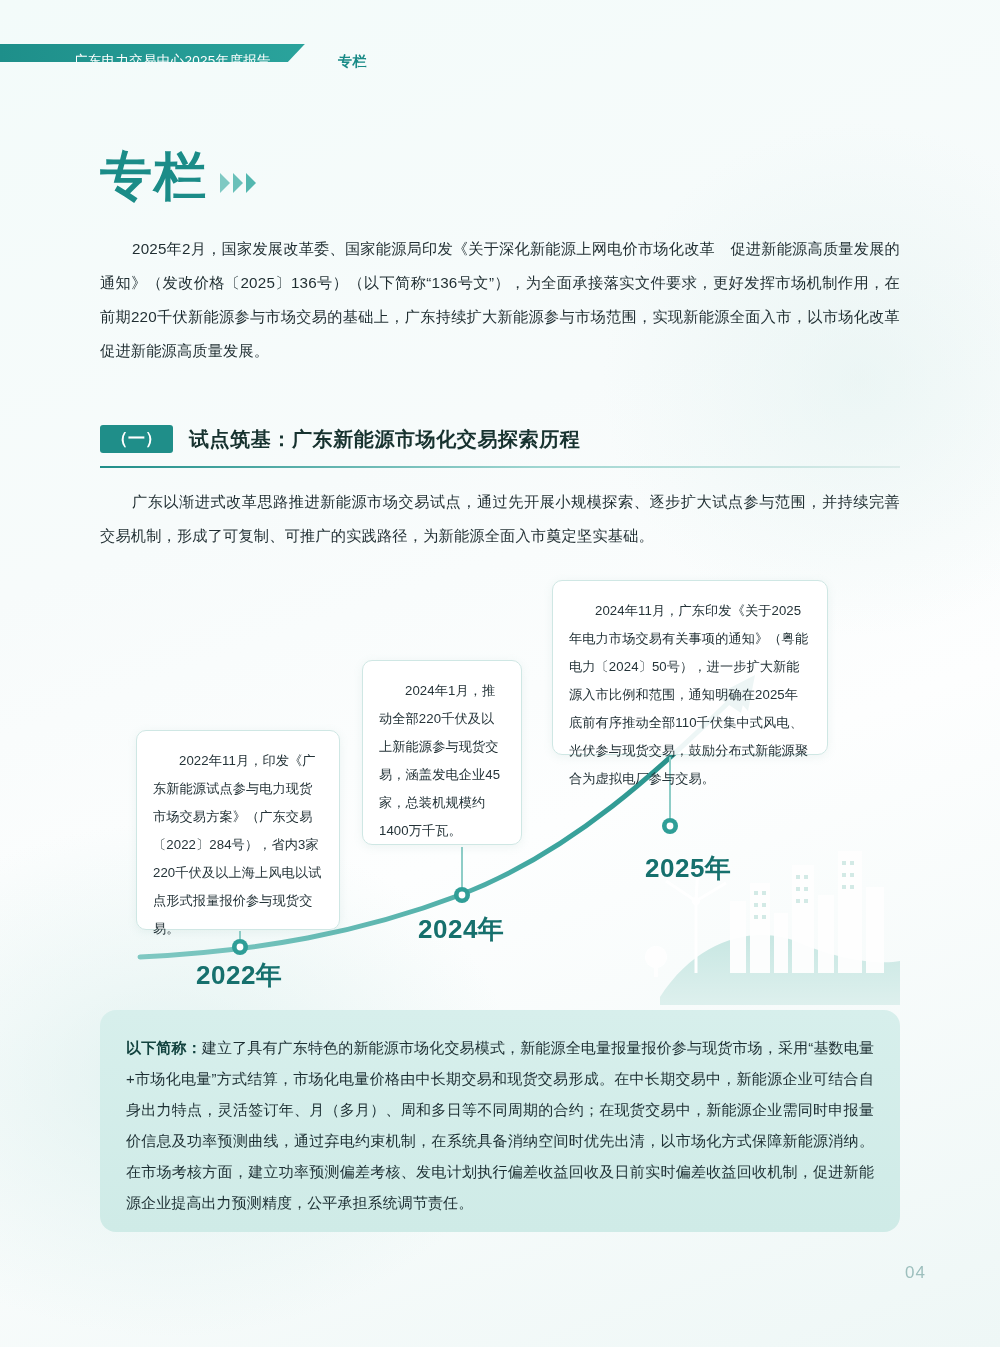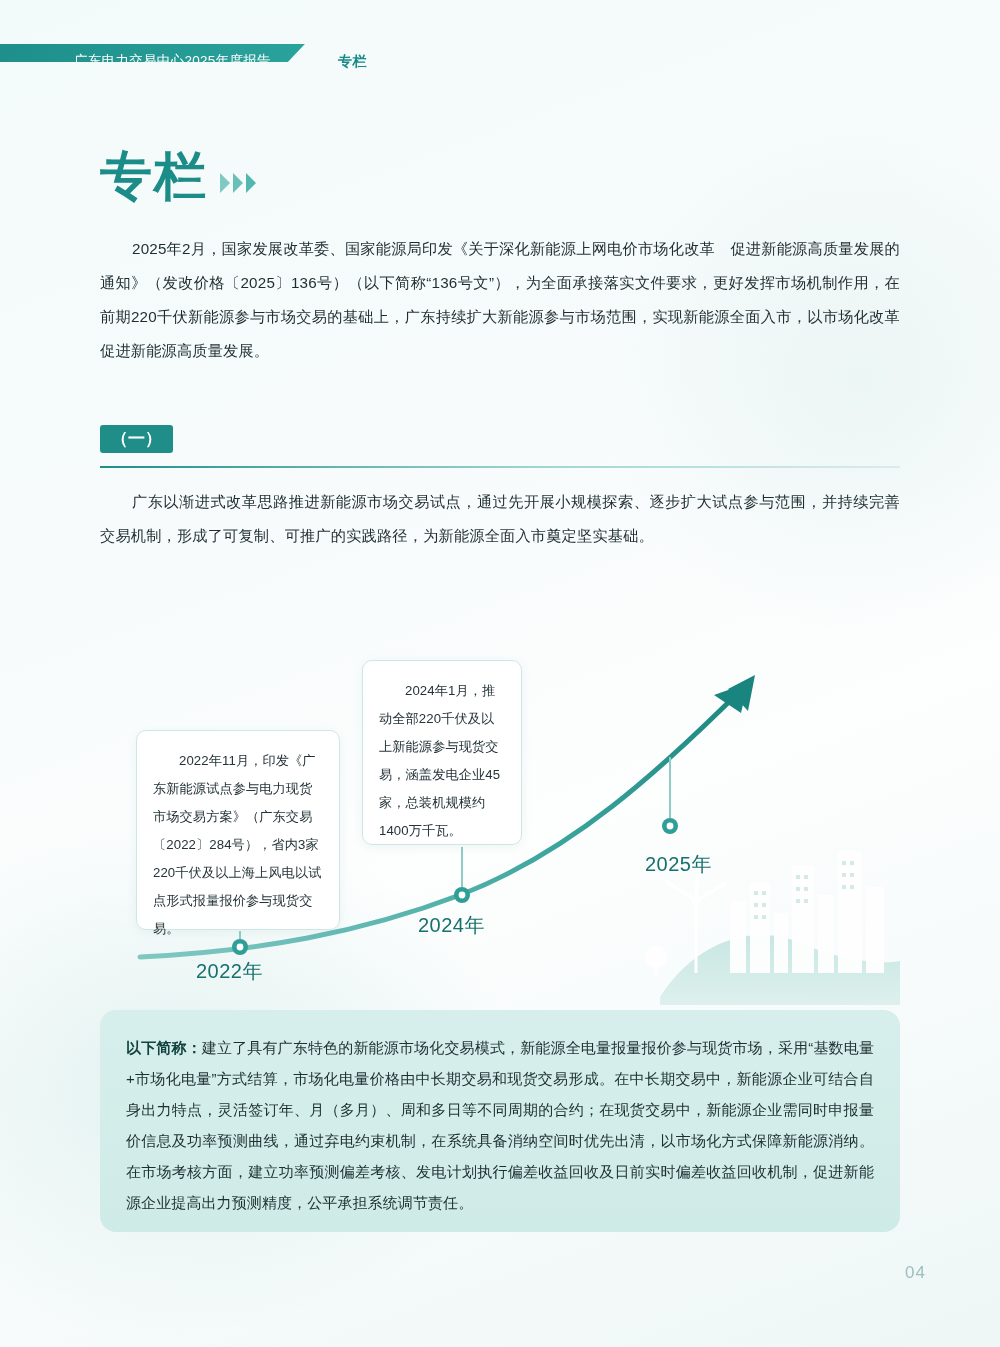--- a/index.html
+++ b/index.html
@@ -211,22 +211,22 @@
     height: 185px;
   }
   .tl-card.c3 {
     left: 452px;
     top: 15px;
     width: 276px;
     height: 175px;
   }
   .tl-year {
     position: absolute;
-    font-size: 20px;
-    font-weight: normal;
+    font-size: 26px;
+    font-weight: bold;
     color: #16706d;
     letter-spacing: 0.5px;
   }
   .tl-year.y1 { left: 96px; top: 393px; }
   .tl-year.y2 { left: 318px; top: 347px; }
   .tl-year.y3 { left: 545px; top: 286px; }
 
   
   .callout {
     position: absolute;
@@ -280,20 +280,21 @@
       <span></span>
         <span></span>
         <span></span>
     </div>
   </div>
 
   <div class="para intro">2025年2月，国家发展改革委、国家能源局印发《关于深化新能源上网电价市场化改革　促进新能源高质量发展的通知》（发改价格〔2025〕136号）（以下简称“136号文”），为全面承接落实文件要求，更好发挥市场机制作用，在前期220千伏新能源参与市场交易的基础上，广东持续扩大新能源参与市场范围，实现新能源全面入市，以市场化改革促进新能源高质量发展。</div>
 
   <div class="section-head">
     <div class="section-num">（一）</div>
+    <div class="section-title">试点筑基：广东新能源市场化交易探索历程</div>
   </div>
   <div class="section-underline"></div>
 
   <div class="para sec1">广东以渐进式改革思路推进新能源市场交易试点，通过先开展小规模探索、逐步扩大试点参与范围，并持续完善交易机制，形成了可复制、可推广的实践路径，为新能源全面入市奠定坚实基础。</div>
 
   <div class="timeline">
     <svg class="tl-svg" width="800" height="440" viewBox="0 0 800 440">
       <defs>
         <linearGradient id="curveGrad" x1="0" y1="1" x2="1" y2="0">
           <stop offset="0%" stop-color="#7fc8c2"></stop>
@@ -363,20 +364,21 @@
       <circle cx="596" cy="336" r="4" fill="#ffffff"></circle>
 
       <g fill="#ffffff" opacity="0.9">
         <circle cx="556" cy="392" r="11"></circle>
         <rect x="554" y="398" width="4" height="14"></rect>
       </g>
     </svg>
 
     <div class="tl-card c1">2022年11月，印发《广东新能源试点参与电力现货市场交易方案》（广东交易〔2022〕284号），省内3家220千伏及以上海上风电以试点形式报量报价参与现货交易。</div>
     <div class="tl-card c2">2024年1月，推动全部220千伏及以上新能源参与现货交易，涵盖发电企业45家，总装机规模约1400万千瓦。</div>
+    <div class="tl-card c3">2024年11月，广东印发《关于2025年电力市场交易有关事项的通知》（粤能电力〔2024〕50号），进一步扩大新能源入市比例和范围，通知明确在2025年底前有序推动全部110千伏集中式风电、光伏参与现货交易，鼓励分布式新能源聚合为虚拟电厂参与交易。</div>
 
     <div class="tl-year y1">2022年</div>
     <div class="tl-year y2">2024年</div>
     <div class="tl-year y3">2025年</div>
   </div>
 
   <div class="callout">
     <span class="lead"></span><b>以下简称：</b><span>建立了具有广东特色的新能源市场化交易模式，新能源全电量报量报价参与现货市场，采用“基数电量+市场化电量”方式结算，市场化电量价格由中长期交易和现货交易形成。在中长期交易中，新能源企业可结合自身出力特点，灵活签订年、月（多月）、周和多日等不同周期的合约；在现货交易中，新能源企业需同时申报量价信息及功率预测曲线，通过弃电约束机制，在系统具备消纳空间时优先出清，以市场化方式保障新能源消纳。在市场考核方面，建立功率预测偏差考核、发电计划执行偏差收益回收及日前实时偏差收益回收机制，促进新能源企业提高出力预测精度，公平承担系统调节责任。</span>
   </div>
 

